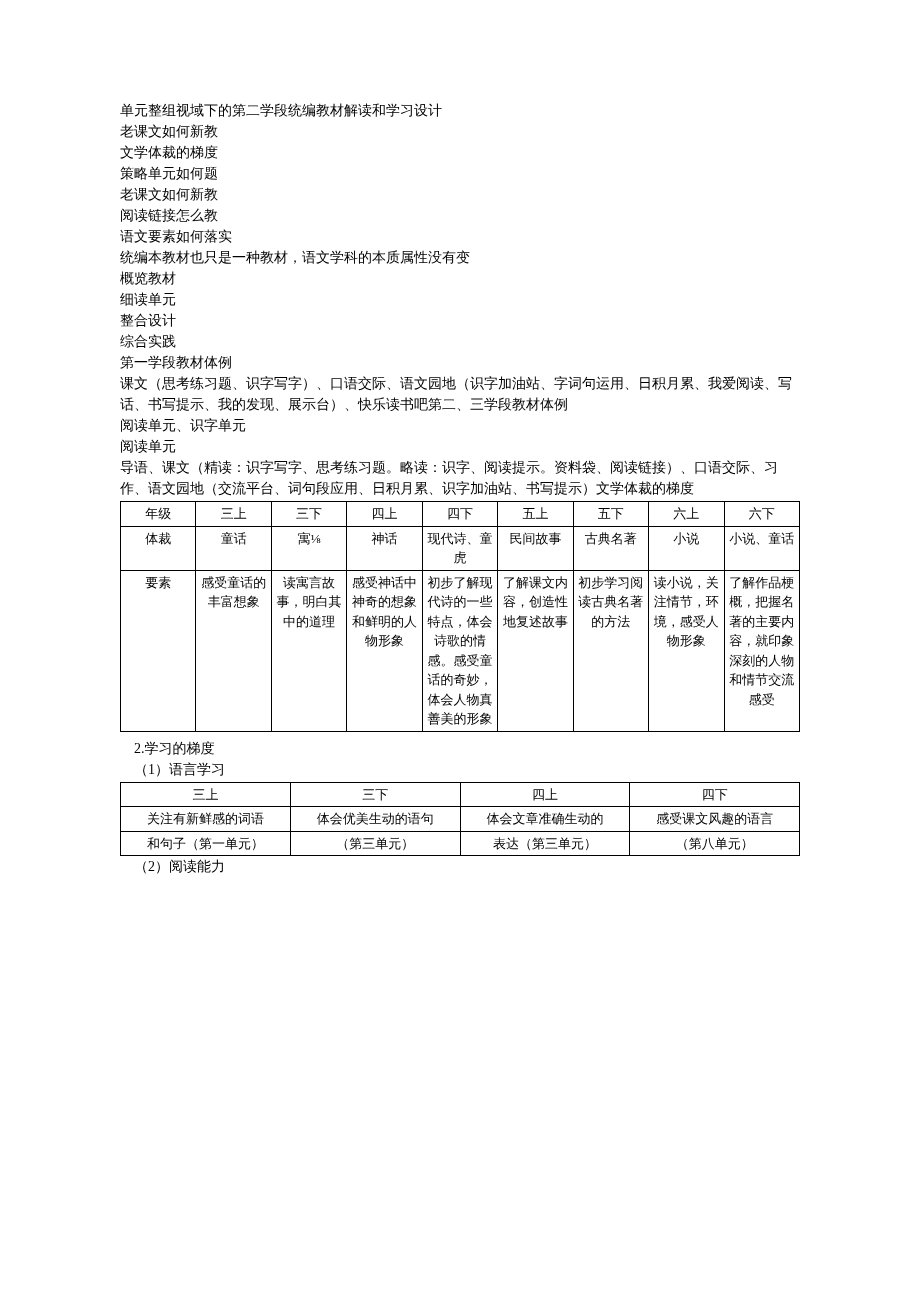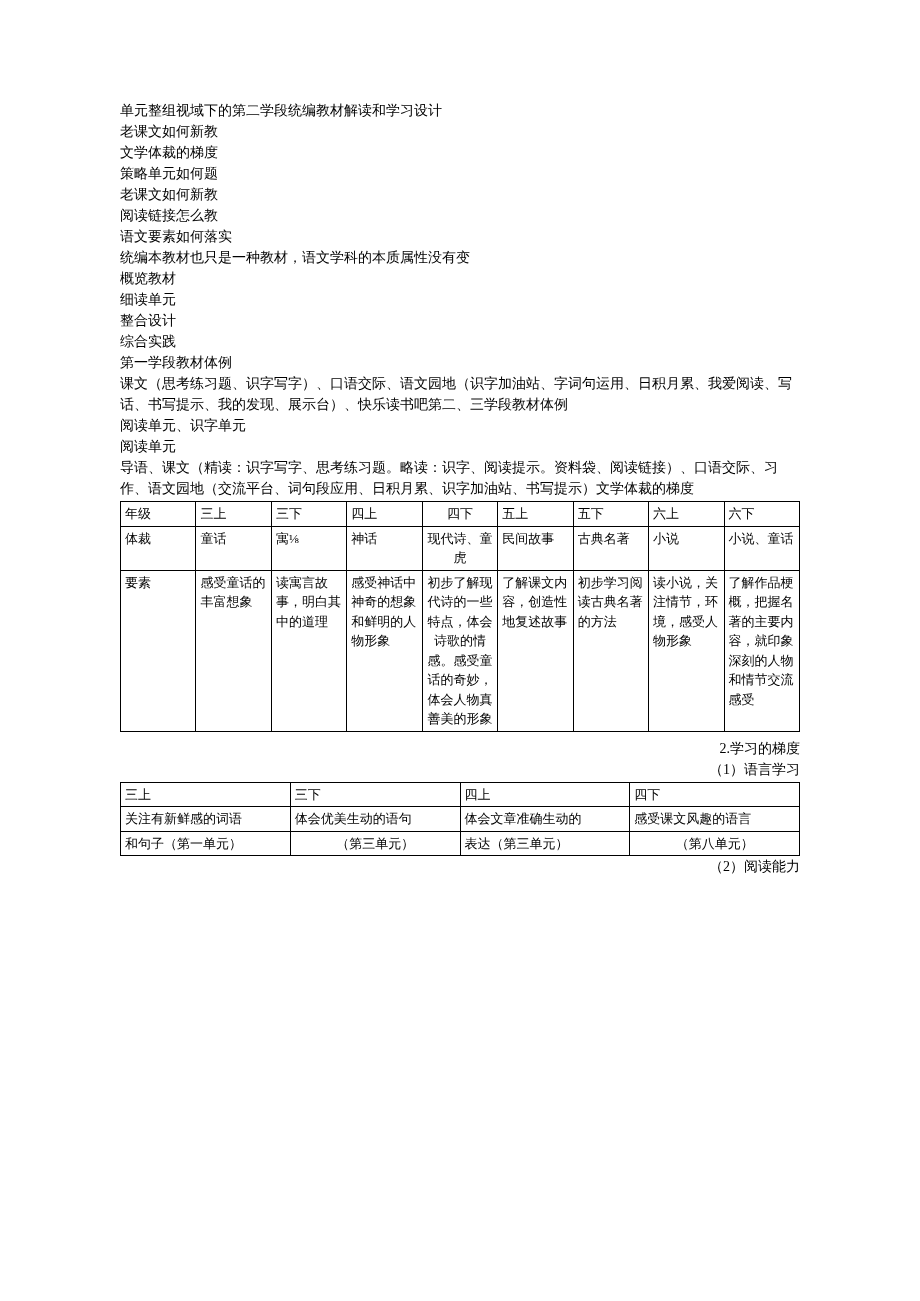--- a/index.html
+++ b/index.html
@@ -19,33 +19,32 @@
     table {
       border-collapse: collapse;
       width: 100%;
       margin-top: 2px;
       table-layout: fixed;
     }
     td {
       border: 1px solid #000;
       padding: 2px 4px;
       vertical-align: top;
-      text-align: left;
+      text-align: center;
       font-size: 13px;
       word-break: break-all;
     }
     .table1 td {
       width: 11.11%;
     }
     .center {
       text-align: center;
     }
     .indent {
       text-indent: 1em;
-      text-align: right;
     }
     .section-num {
       margin-top: 6px;
     }
   </style>
 </head>
 <body>
 
 <div>
   <p class="line">单元整组视域下的第二学段统编教材解读和学习设计</p>

